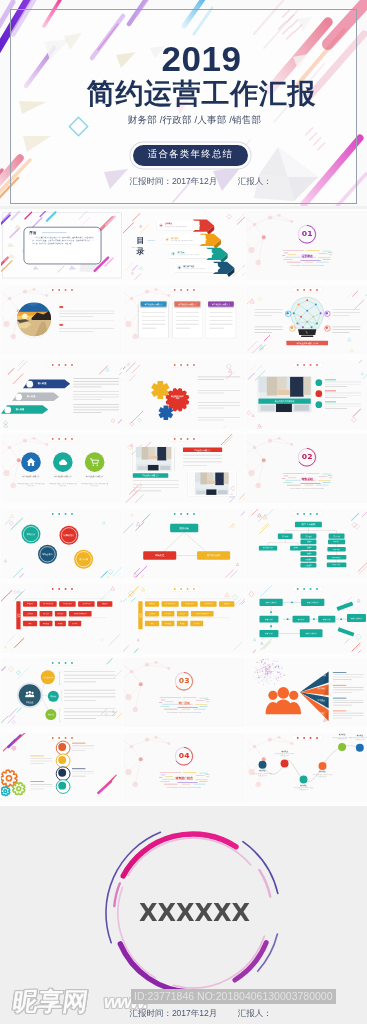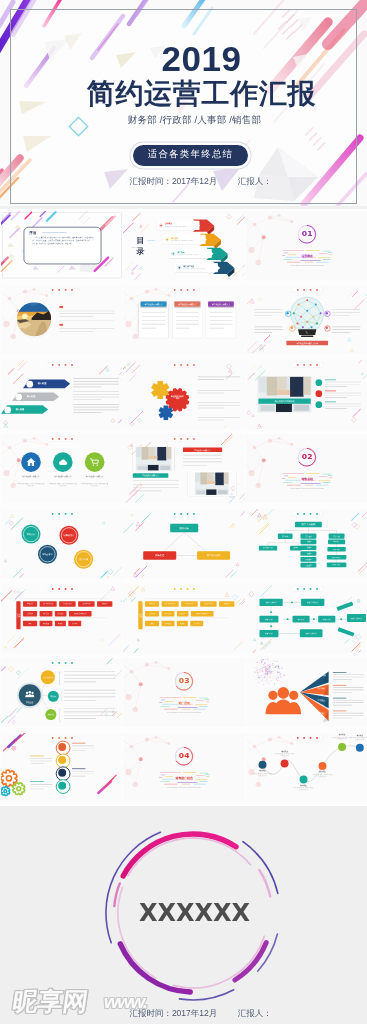--- a/index.html
+++ b/index.html
@@ -1631,18 +1631,19 @@
         <path d="M -81.8,29.8 A 87.0 87.0 0 0 1 -32.6,-80.7" stroke="#4f40a6" stroke-width="1.6" opacity="0.92"></path>
         <path d="M 40.8,76.8 A 87.0 87.0 0 0 1 -13.6,85.9" stroke="#4f40a6" stroke-width="1.6" opacity="0.88"></path>
         <path d="M 84.4,21.0 A 87.0 87.0 0 0 1 64.7,58.2" stroke="#4f40a6" stroke-width="1.6" opacity="0.78"></path>
       </g>
     </svg>
   </div>
   <div class="final-x">XXXXXX</div>
   <div id="foot">
     <div class="wm-logo">昵享网</div>
     <div class="wm-url">www.</div>
+    <div class="wm-id">ID:23771846 NO:20180406130003780000</div>
     <div class="foot-line">
       <span>汇报时间：2017年12月</span>
       <span>汇报人：</span>
     </div>
   </div>
 </div>
 
 </body></html>

